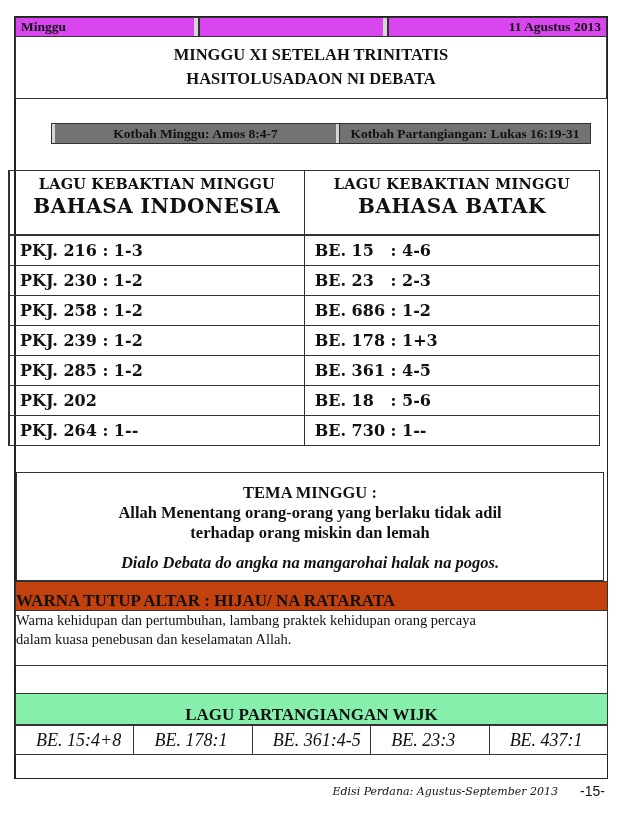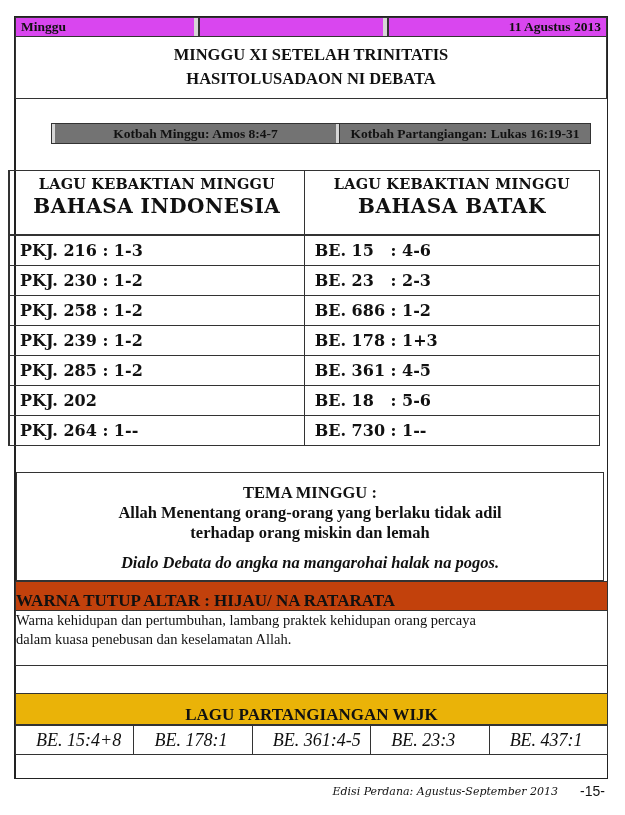--- a/index.html
+++ b/index.html
@@ -40,21 +40,21 @@
   .theme .h { font-weight:bold; font-size:16.5px; margin-top:10px; line-height:20px; }
   .theme .t { font-weight:bold; font-size:16.5px; line-height:20px; }
   .theme .i { font-style:italic; font-weight:bold; font-size:16.5px; margin-top:10px; line-height:20px; }
   .altar { position:absolute; left:15px; top:581px; width:593px; height:30px;
            background:#c2410c; border:1px solid #333; box-sizing:border-box;
            text-align:left; font-weight:bold; font-size:17px; line-height:38px; overflow:hidden; }
   .altar-desc { position:absolute; left:15px; top:611px; width:593px; height:55px;
                 border:1px solid #333; border-top:none; box-sizing:border-box; text-align:left;
                 font-size:14.5px; line-height:19px; }
   .wijk-head { position:absolute; left:15px; top:693px; width:593px; height:32px;
-               background:#eab308; border:1px solid #333; box-sizing:border-box;
+               background:#86efac; border:1px solid #333; box-sizing:border-box;
                text-align:center; font-weight:bold; font-size:17px; line-height:42px; overflow:hidden; }
   .wijk-row { position:absolute; left:15px; top:725px; width:593px; height:30px;
               border:1px solid #333; border-top:1px solid #333; box-sizing:border-box; display:flex; }
   .wijk-row .w { flex:1; border-right:1px solid #333; font-size:18px; display:flex; align-items:center;
                  padding-left:20px;font-style:italic; }
   .wijk-row .w:last-child { border-right:none; }
   .footer { position:absolute; top:783px; right:20px; display:flex; align-items:center; gap:22px; }
   .footer .ed { font-style:italic; font-size:11px; font-family:"DejaVu Serif", serif; }
   .footer .pg { font-size:14px; font-family:"Liberation Sans", sans-serif; }
 </style>

